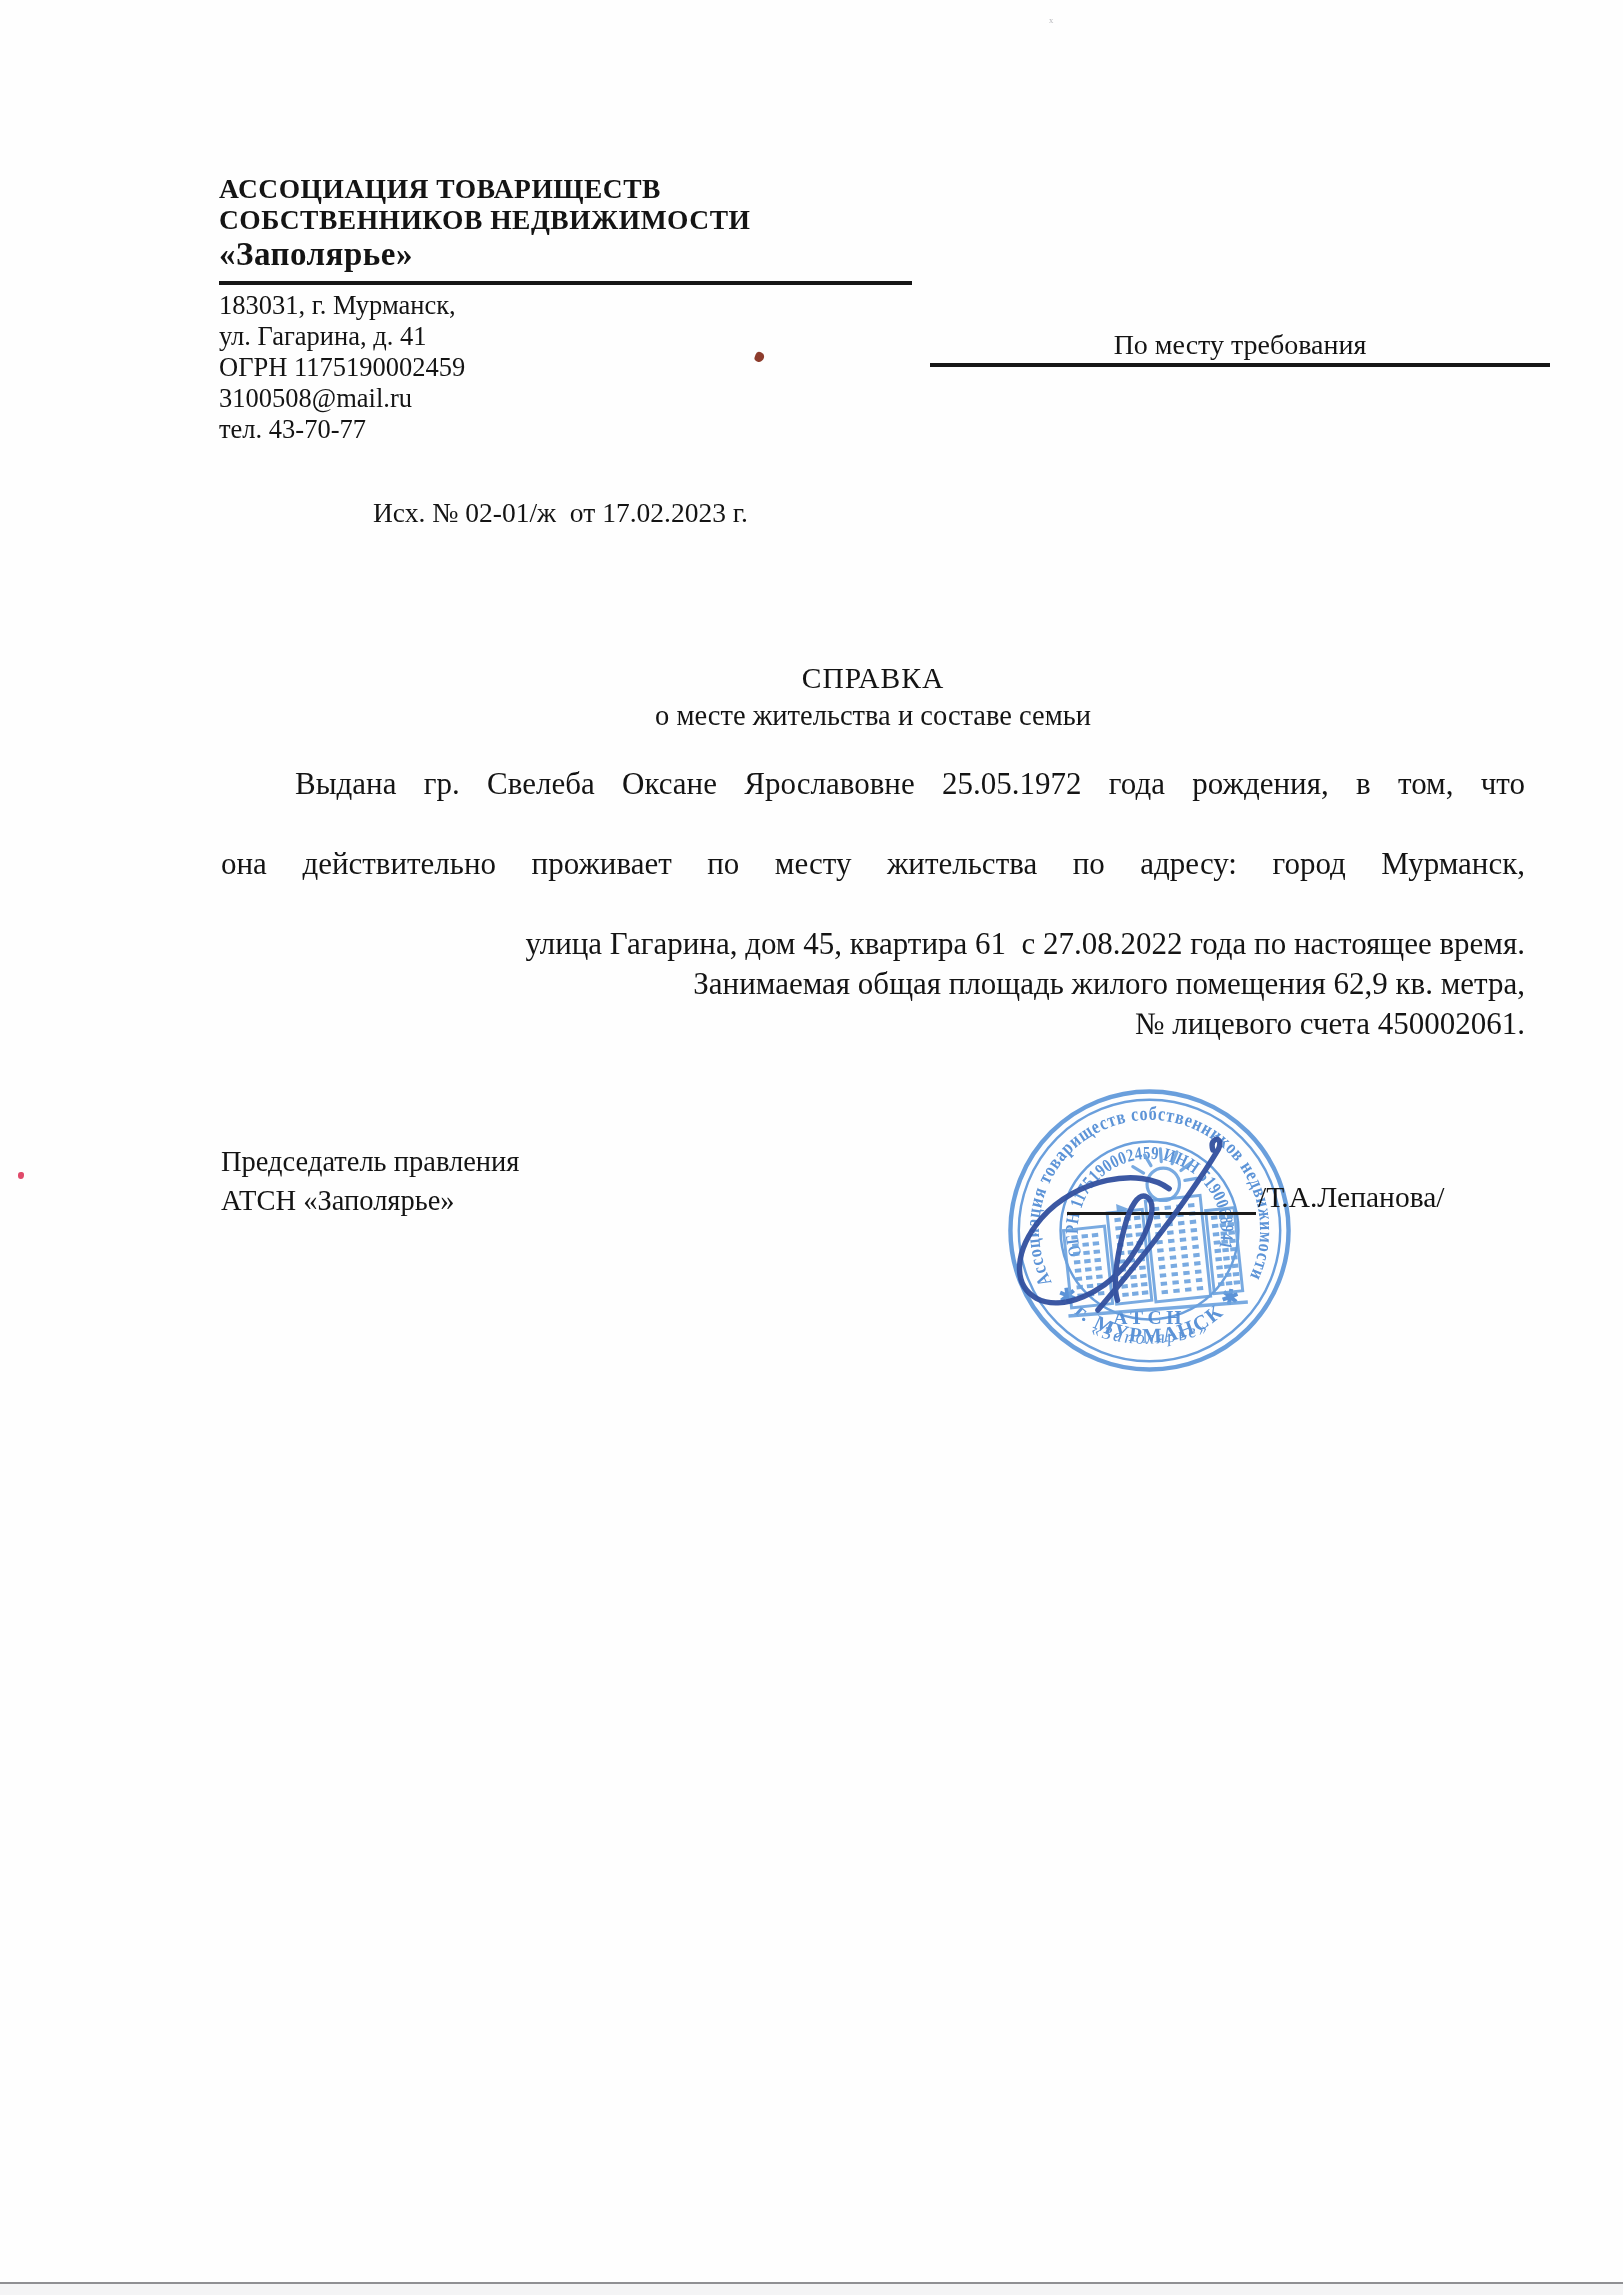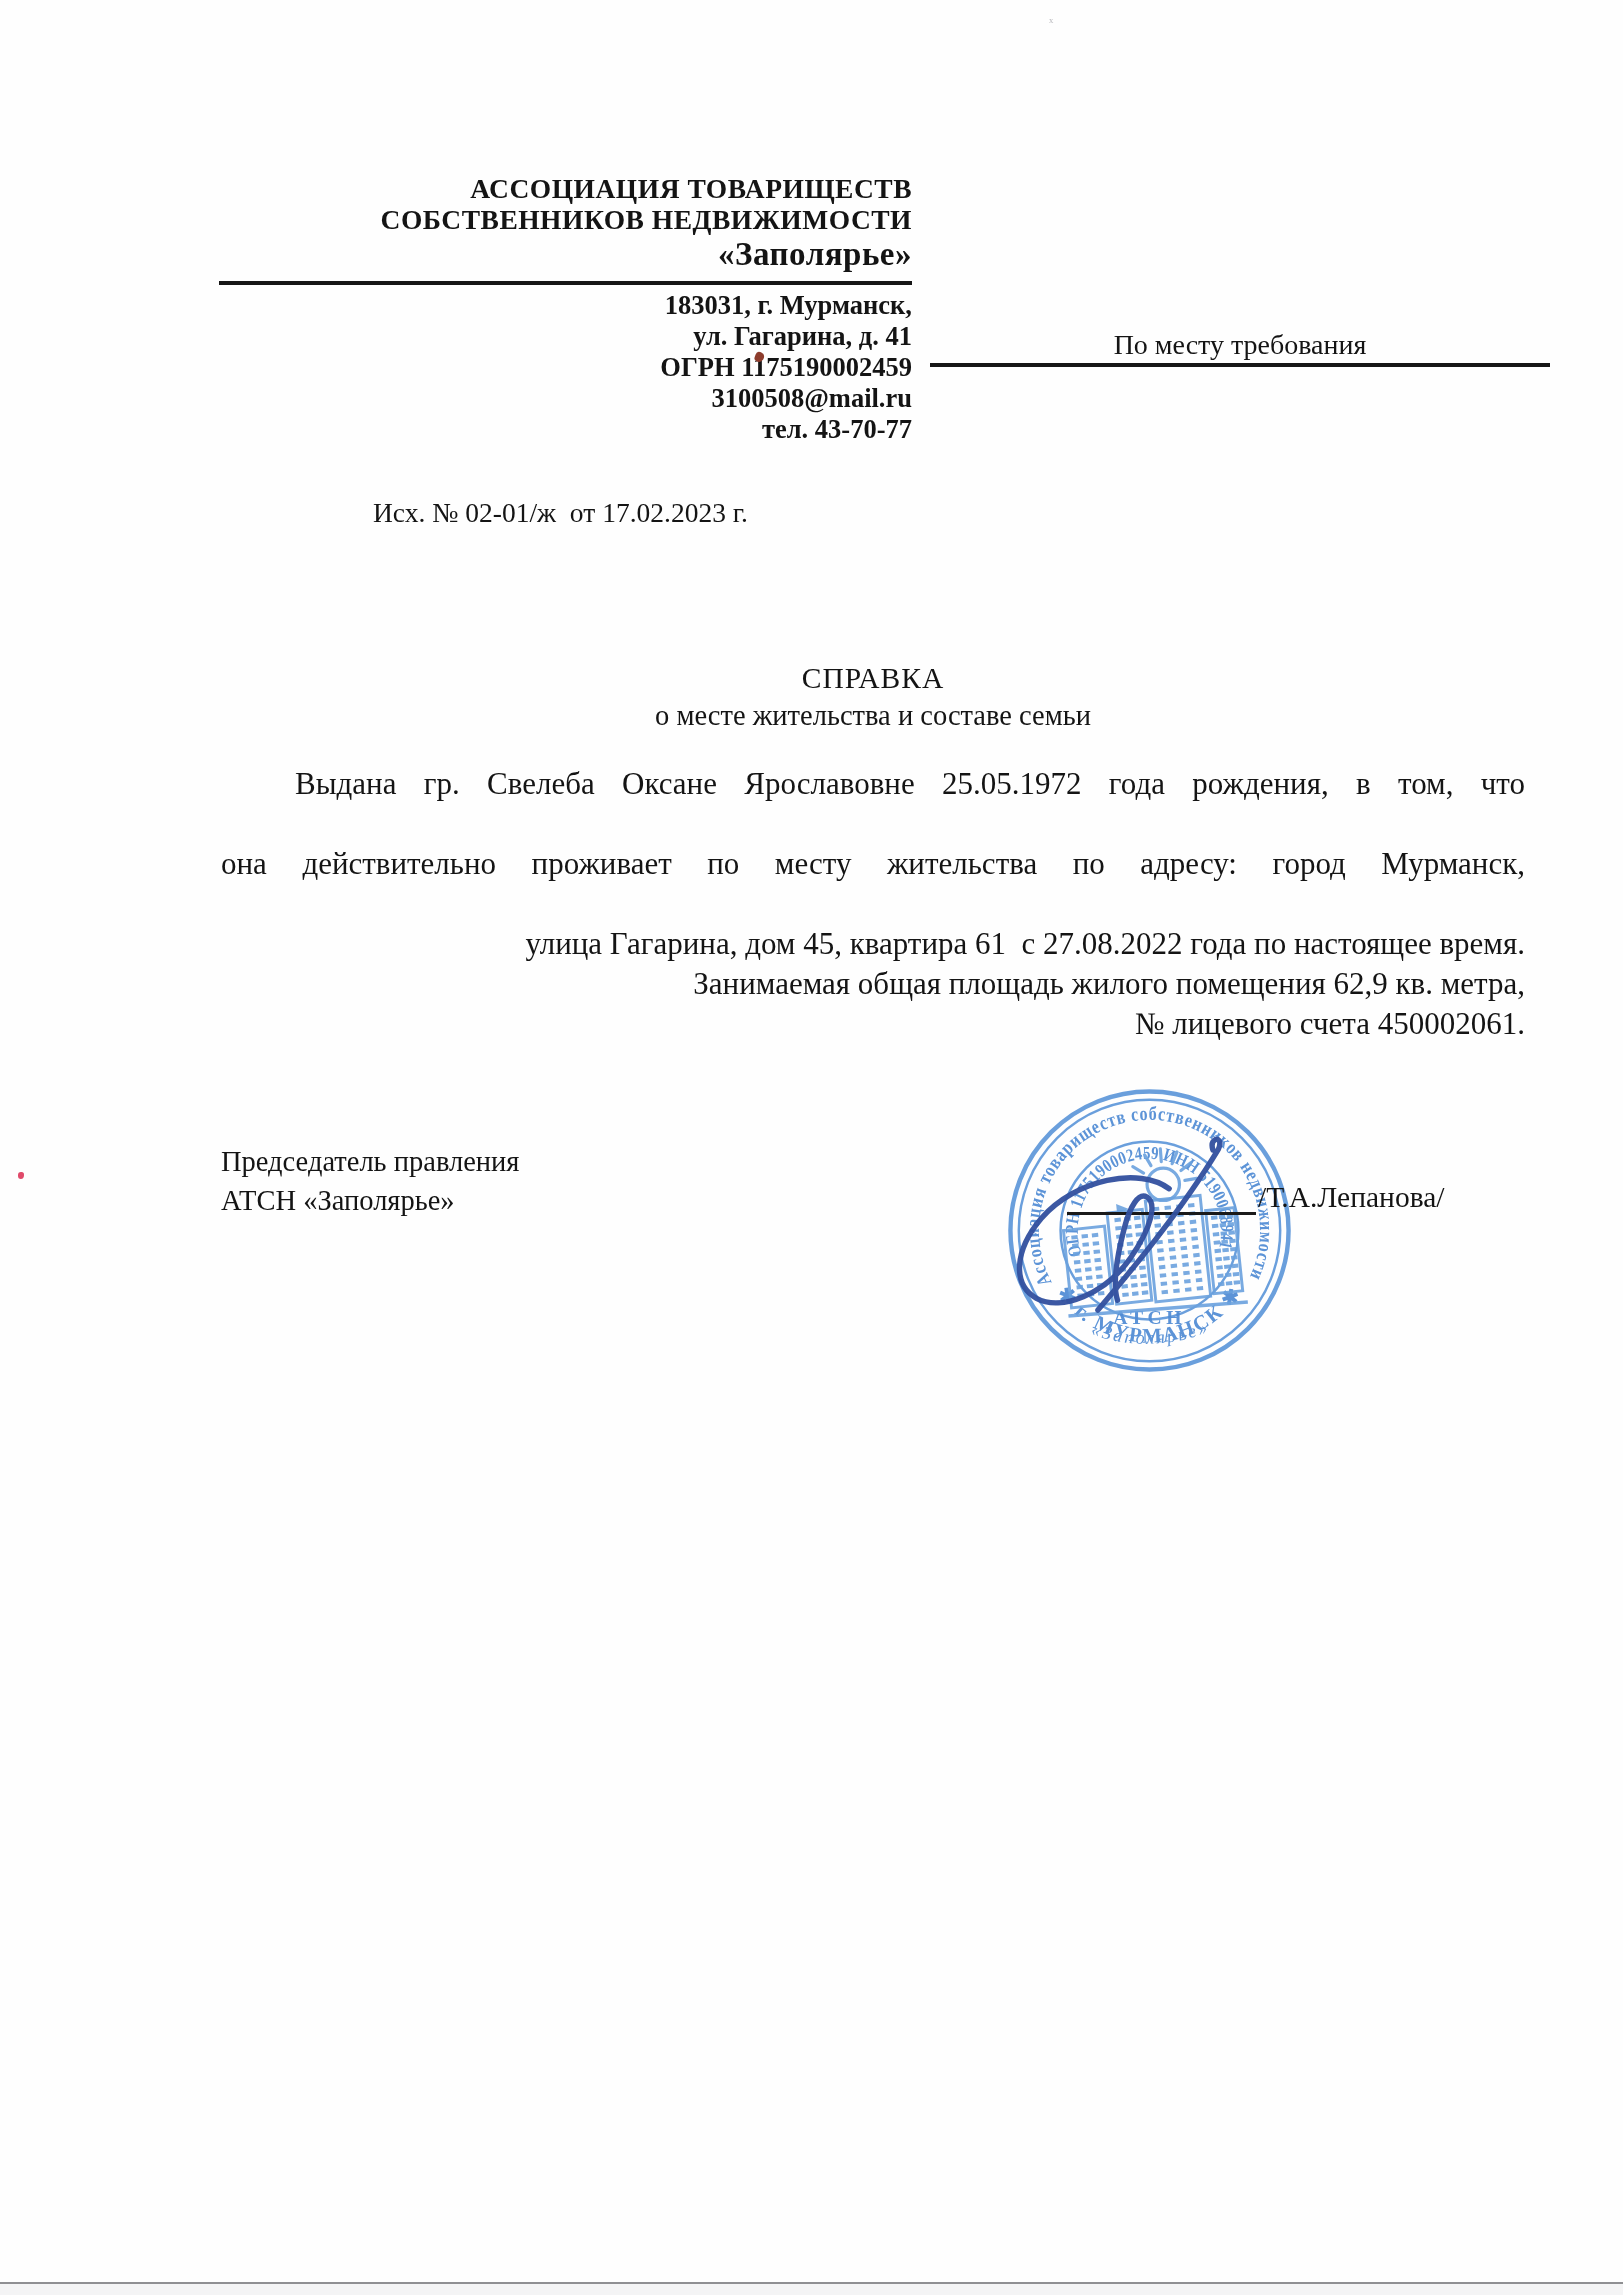--- a/index.html
+++ b/index.html
@@ -7,26 +7,26 @@
     position:relative;
     width:1624px;height:2295px;
     background:#fefefe;
     font-family:"Liberation Serif","DejaVu Serif",serif;
     color:#141414;
     overflow:hidden;
   }
   
   .letterhead{
     position:absolute;left:219px;top:173px;width:693px;
-    text-align:right;
+    text-align:left;
   }
   .org-line{font-weight:bold;font-size:27.5px;line-height:31px;letter-spacing:0.5px;}
   .org-name{font-weight:bold;font-size:33px;line-height:39px;letter-spacing:0.5px;}
   .head-rule{border:0;border-top:4.4px solid #161616;margin:6.9px 0 4.9px 0;}
-  .addr-line{font-size:26.5px;line-height:31px;position:relative;font-weight:bold;}
+  .addr-line{font-size:26.5px;line-height:31px;position:relative;}
   .inn-speck{
     position:absolute;left:755px;top:352px;width:8.8px;height:9.8px;
     background:#8d3c2c;border-radius:45% 55% 60% 40%;
     transform:rotate(20deg);
   }
   
   .recipient{
     position:absolute;left:930px;top:284px;width:620px;text-align:center;margin-top:45px;
   }
   .recipient-text{font-size:28px;line-height:31px;}

